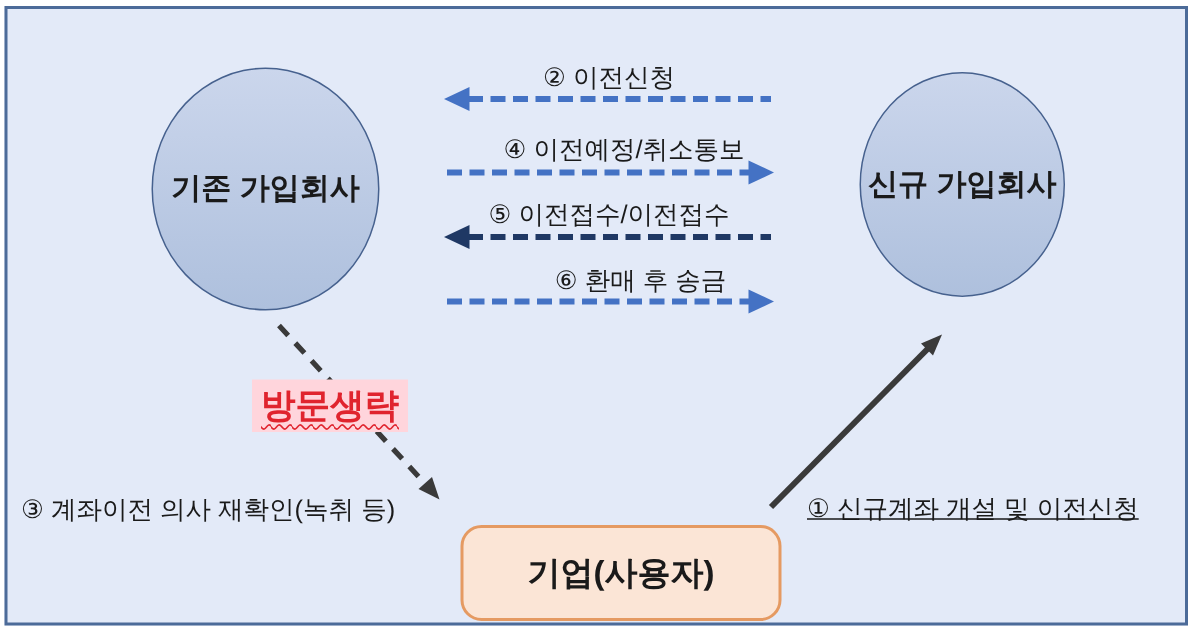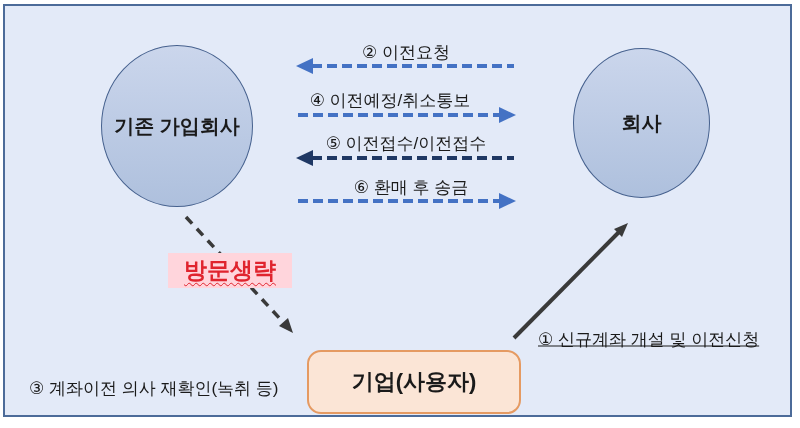--- a/index.html
+++ b/index.html
@@ -48,29 +48,29 @@
   .node-existing { left: 101px; top: 45px; width: 152px; height: 162px; }
   .node-new      { left: 573px; top: 48px; width: 137px; height: 150px; }
   .flow-label {
     position: absolute;
     transform: translate(-50%, -50%);
     font-size: 17px;
     color: var(--label_text);
     white-space: nowrap;
   }
   .lbl-step2 { left: 406px; top: 52px; }
-  .lbl-step4 { left: 390px; top: 100px; }
+  .lbl-step4 { left: 416px; top: 100px; }
   .lbl-step5 { left: 406px; top: 143px; }
-  .lbl-step6 { left: 411px; top: 187px; }
-  .lbl-step3 { left: 29px;  top: 340px; transform: translate(0, -50%); margin-top: 48px; }
+  .lbl-step6 { left: 427px; top: 187px; }
+  .lbl-step3 { left: 14px;  top: 340px; transform: translate(0, -50%); }
   .lbl-step1 { left: 538px; top: 339px; transform: translate(0, -50%); text-decoration: underline; }
   .badge {
     position: absolute;
     left: 168px; top: 253px;
-    width: 124px; height: 35px;
+    width: 104px; height: 35px;
     background: var(--badge_bg);
     display: flex;
     align-items: center;
     justify-content: center;
   }
   .badge span {
     font-size: 23px;
     font-weight: bold;
     color: var(--badge_text);
     text-decoration: underline wavy var(--badge_text);
@@ -133,24 +133,25 @@
       <polygon points="628,223 622,237 614,229" style="fill: var(--arrow_dark)"></polygon>
     </g>
   </svg>
 
   <div class="node node-existing">
     <span>기존 가입</span>
     <span>회사</span>
   </div>
 
   <div class="node node-new">
+    <span>신규 가입</span>
     <span>회사</span>
   </div>
 
-  <div class="flow-label lbl-step2">② 이전요청</div>
+  <div class="flow-label lbl-step2">② 이전신청</div>
   <div class="flow-label lbl-step4">④ 이전예정/취소통보</div>
   <div class="flow-label lbl-step5">⑤ 이전접수/이전접수</div>
   <div class="flow-label lbl-step6">⑥ 환매 후 송금</div>
 
   <div class="badge">
     <span>방문생략</span>
   </div>
 
   <div class="flow-label lbl-step3">③ 계좌이전 의사 재확인(녹취 등)</div>
 

